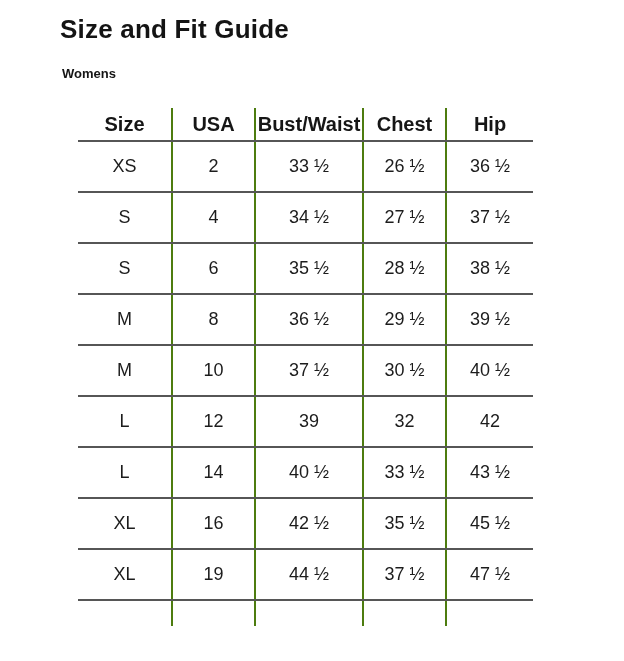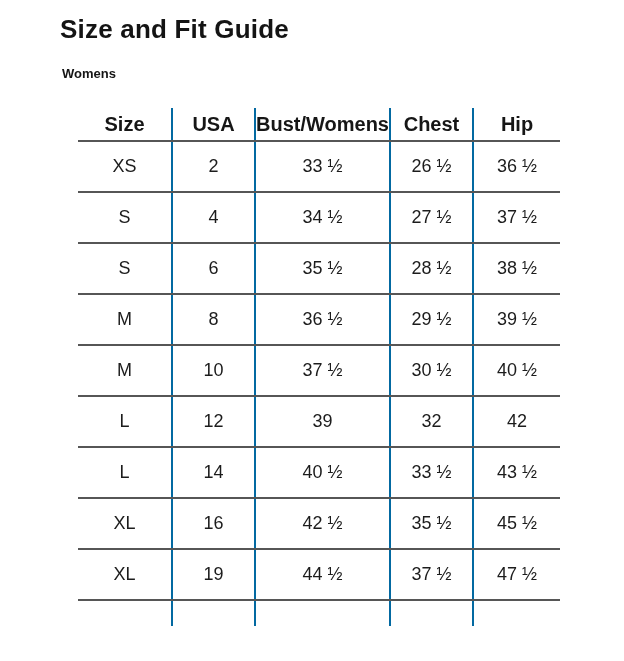--- a/index.html
+++ b/index.html
@@ -57,21 +57,21 @@
     font-size: 18px;
     font-weight: 400;
     text-align: center;
     vertical-align: middle;
     border-bottom: 2px solid #565656;
     color: #1c1c1c;
     padding: 0;
   }
   .size-table th + th,
   .size-table td + td {
-    border-left: 2px solid #0369a1;
+    border-left: 2px solid #4d7c0f;
   }
   .size-table tr.partial-row td {
     height: 25px;
     border-bottom: none;
   }
 </style>
 </head>
 <body>
 
 <div class="page">
@@ -83,21 +83,21 @@
       <col style="width:94px">
       <col style="width:83px">
       <col style="width:108px">
       <col style="width:83px">
       <col style="width:87px">
     </colgroup>
     <thead>
       <tr>
         <th>Size</th>
         <th>USA</th>
-        <th>Bust/Womens</th>
+        <th>Bust/Waist</th>
         <th>Chest</th>
         <th>Hip</th>
       </tr>
     </thead>
     <tbody>
       <tr>
         <td>XS</td>
         <td>2</td>
         <td>33 ½</td>
         <td>26 ½</td>

